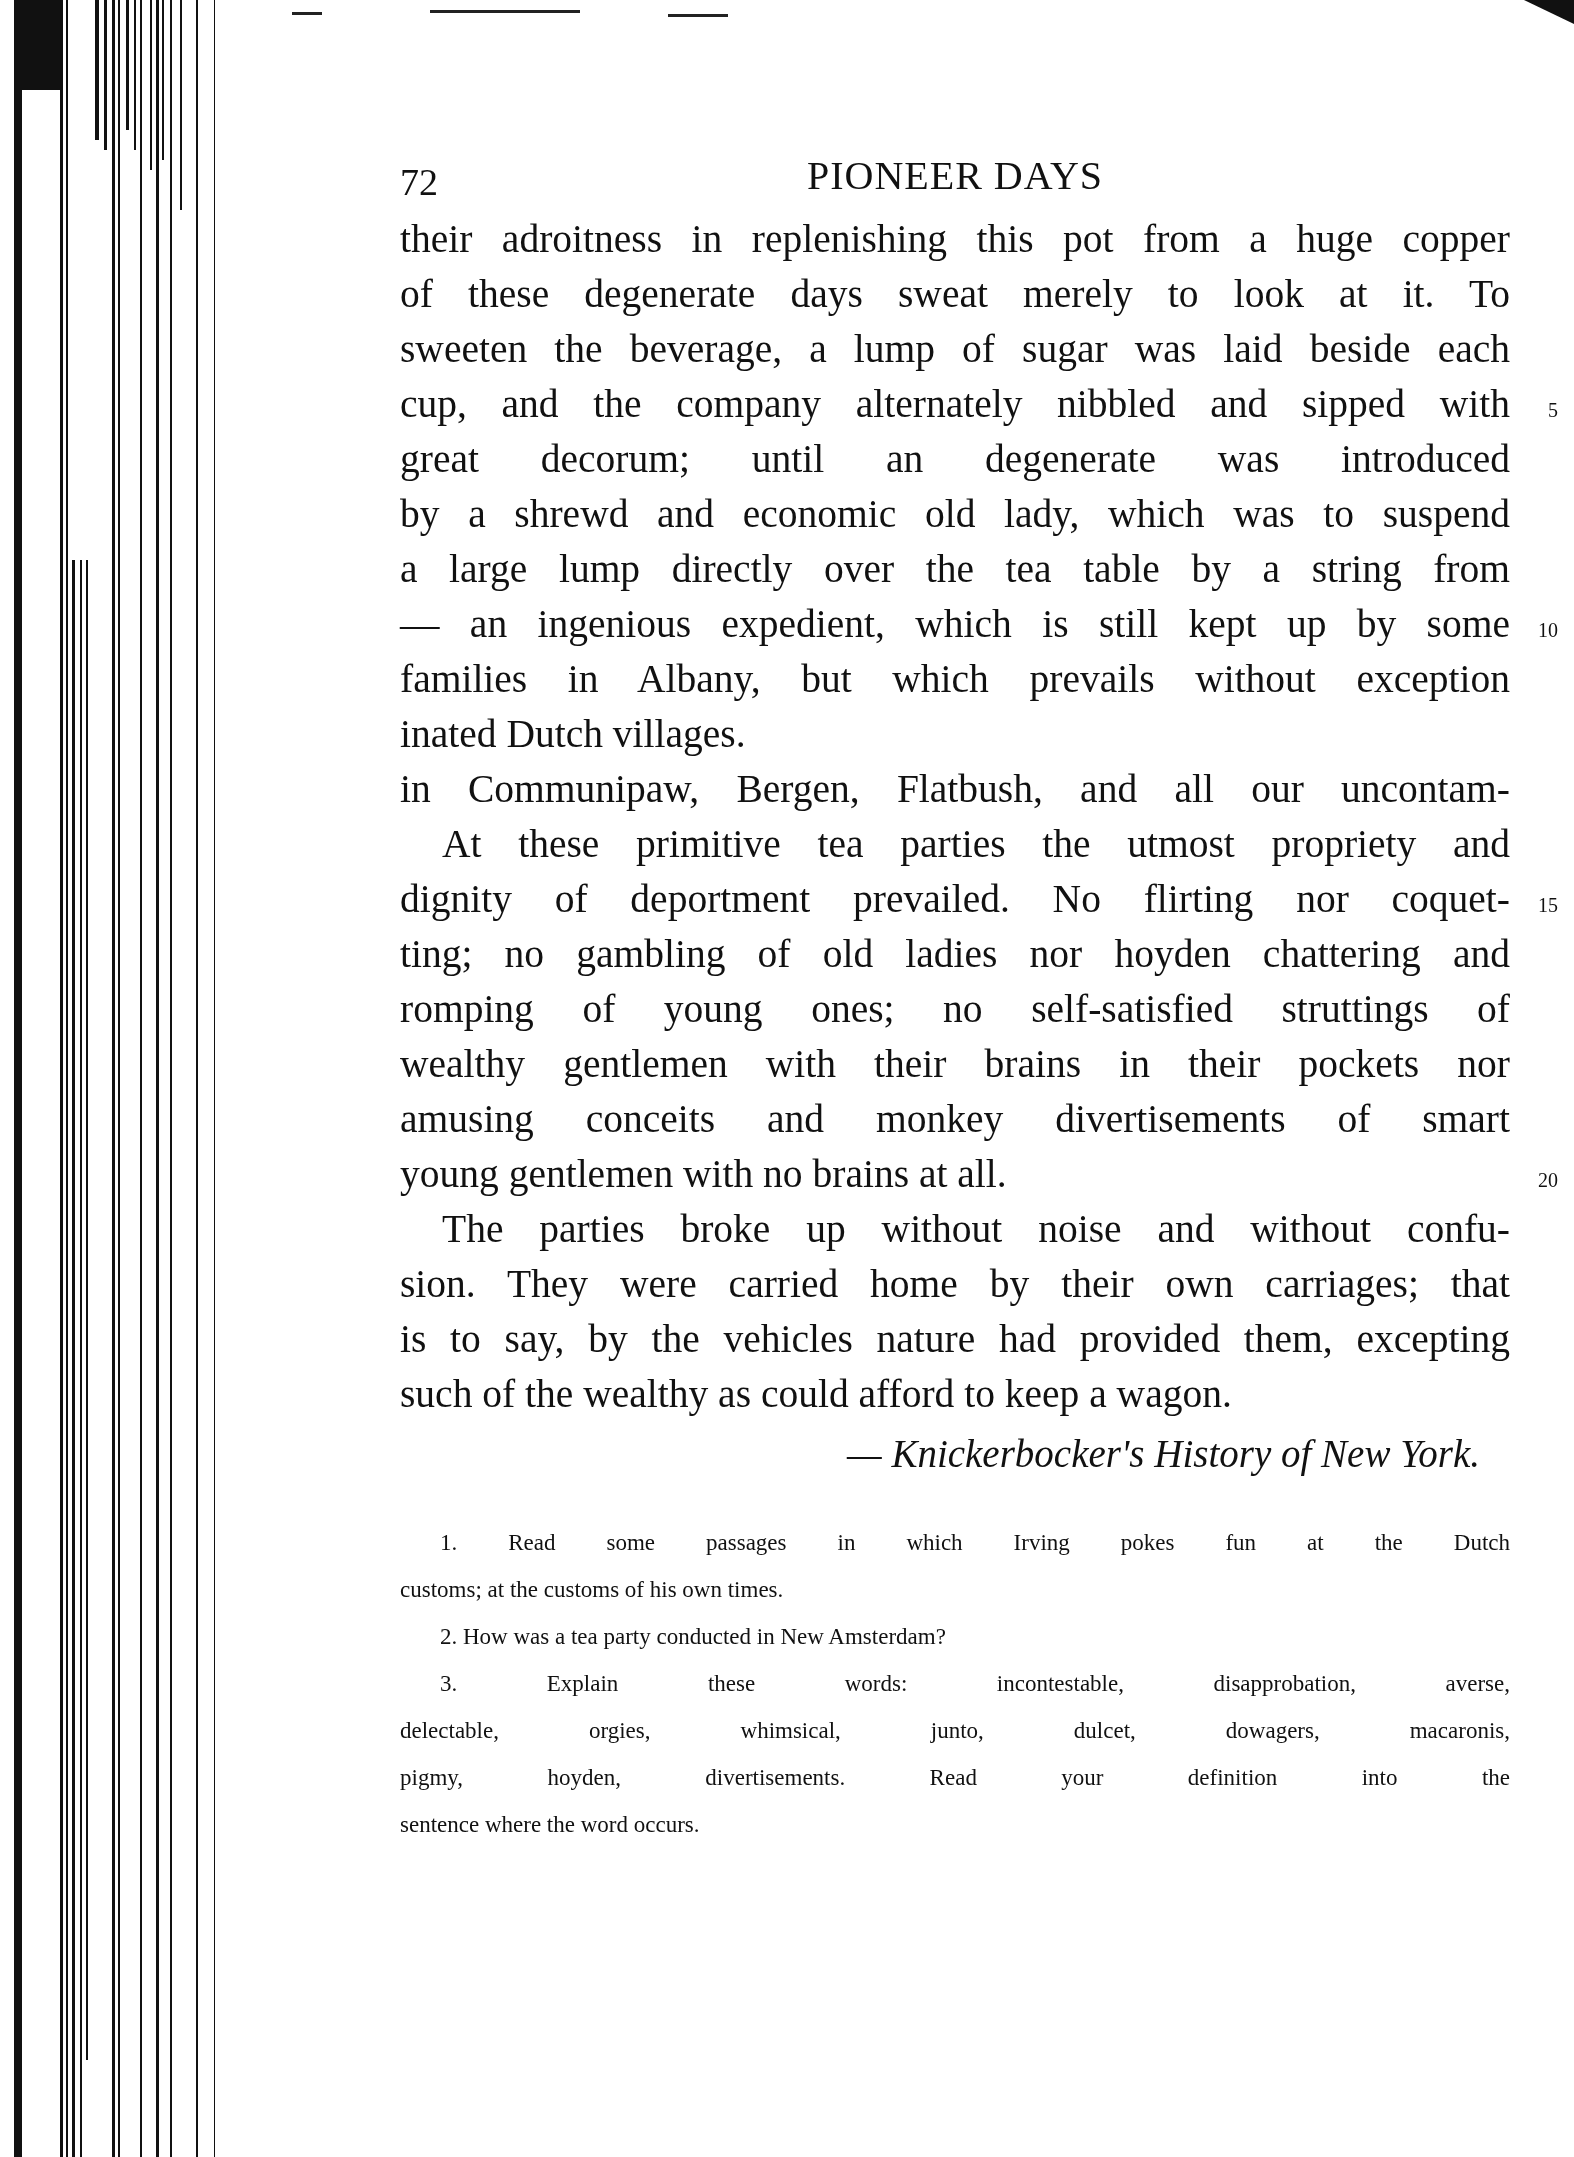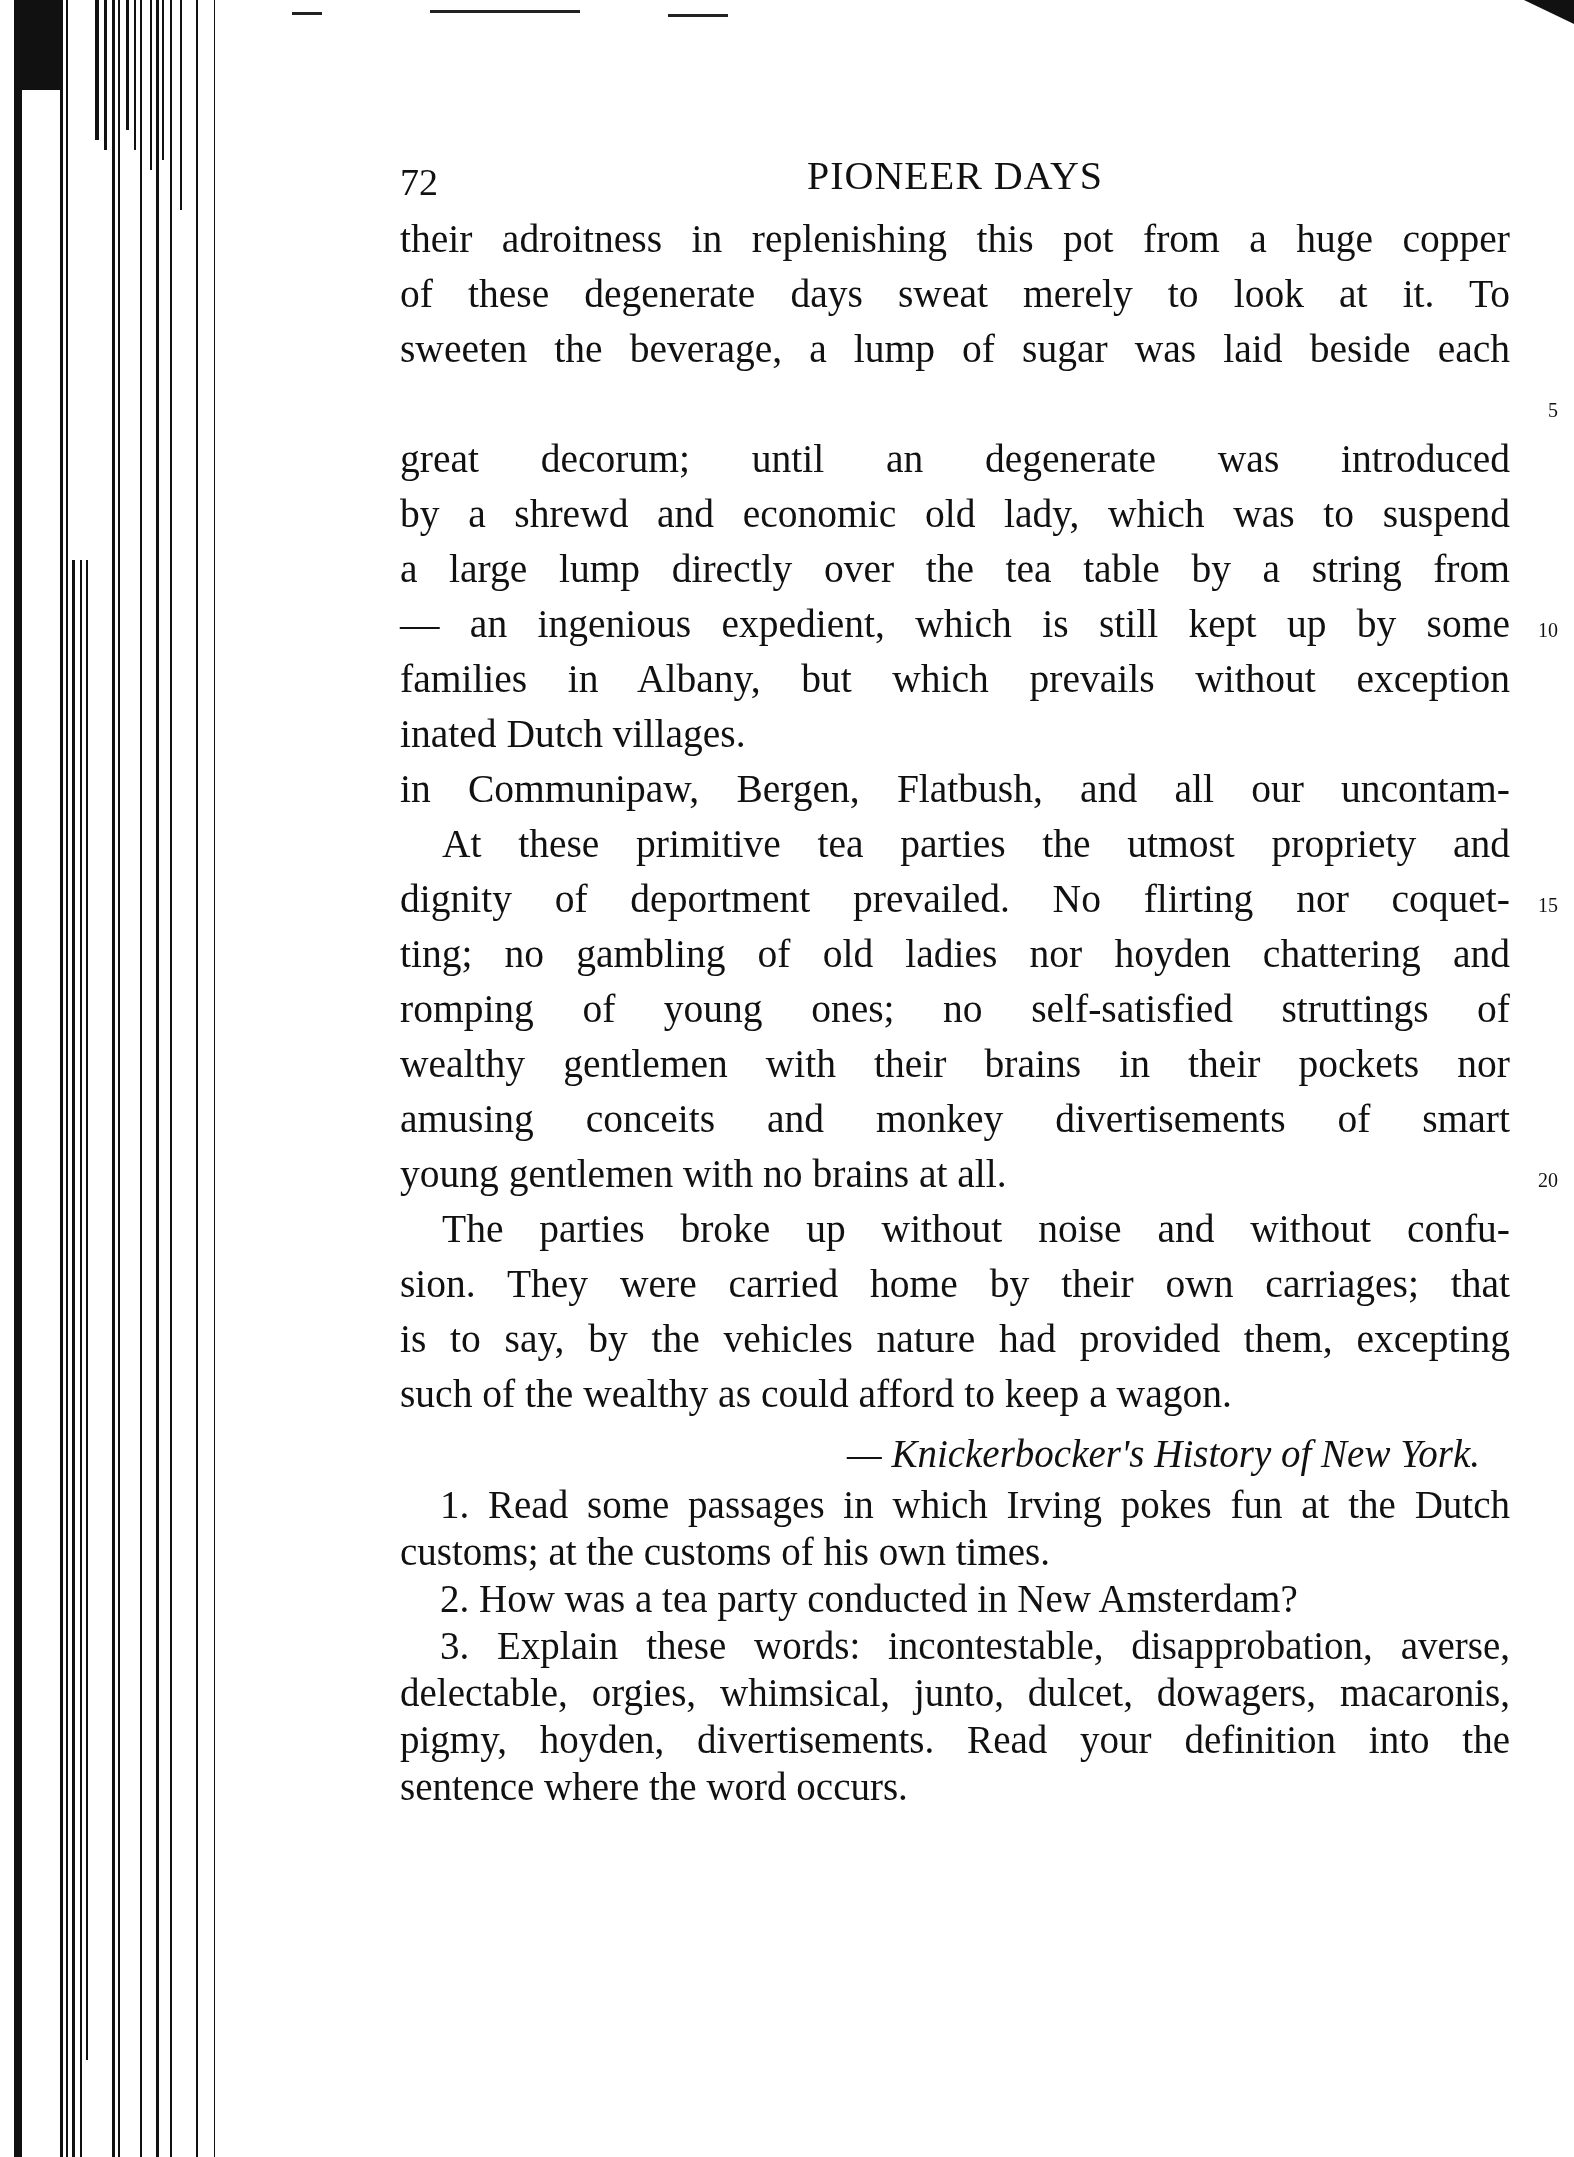--- a/index.html
+++ b/index.html
@@ -14,21 +14,21 @@
   .page { position: absolute; left: 400px; top: 152px; width: 1110px; }
   .header { position: relative; height: 60px; }
   .pagenum { position: absolute; left: 0; top: 8px; font-size: 38px; }
   .runhead { position: absolute; left: 0; right: 0; text-align: center; top: 0; font-size: 40px; letter-spacing: 1px; }
   .body-line { position: relative; font-size: 39.5px; line-height: 55px; height: 55px;
                text-align: justify; text-align-last: justify; white-space: nowrap; }
   .body-line.last { text-align-last: left; }
   .body-line.indent { padding-left: 42px; }
   .lnum { position: absolute; right: -48px; top: 6px; font-size: 20px; }
   .attr { font-size: 39px; font-style: italic; text-align: right; padding-right: 30px; line-height: 55px; margin-top: 4px; }
-  .questions { font-size: 39px; }
+  .questions { margin-top: 38px; font-size: 23px; }
   .q-line { line-height: 47px; height: 47px; text-align: justify; text-align-last: justify; white-space: nowrap; }
   .q-line.last { text-align-last: left; }
   .q-line.indent { padding-left: 40px; }
 </style>
 </head>
 <body>
 
 <div class="binding">
   <div class="bar" style="left:14px;width:8px;height:2157px;"></div>
   <div class="bar" style="left:22px;width:40px;height:90px;"></div>
@@ -64,21 +64,21 @@
   <div class="header">
     <span class="pagenum">72</span>
     <div class="runhead">PIONEER DAYS</div>
   </div>
 
   <div id="body-text">
       <div>
         <div class="body-line"><span>their adroitness in replenishing this pot from a huge copper</span></div>
         <div class="body-line"><span>of these degenerate days sweat merely to look at it.  To</span></div>
         <div class="body-line"><span>sweeten the beverage, a lump of sugar was laid beside each</span></div>
-        <div class="body-line"><span class="lnum">5</span></div>
+        <div class="body-line"><span>cup, and the company alternately nibbled and sipped with</span><span class="lnum">5</span></div>
         <div class="body-line"><span>great decorum; until an degenerate was introduced</span></div>
         <div class="body-line"><span>by a shrewd and economic old lady, which was to suspend</span></div>
         <div class="body-line"><span>a large lump directly over the tea table by a string from</span></div>
         <div class="body-line"><span>— an ingenious expedient, which is still kept up by some</span><span class="lnum">10</span></div>
         <div class="body-line"><span>families in Albany, but which prevails without exception</span></div>
         <div class="body-line last"><span>inated Dutch villages.</span></div>
         <div class="body-line"><span>in Communipaw, Bergen, Flatbush, and all our uncontam-</span></div>
       </div>
       <div>
         <div class="body-line indent"><span>At these primitive tea parties the utmost propriety and</span></div>

